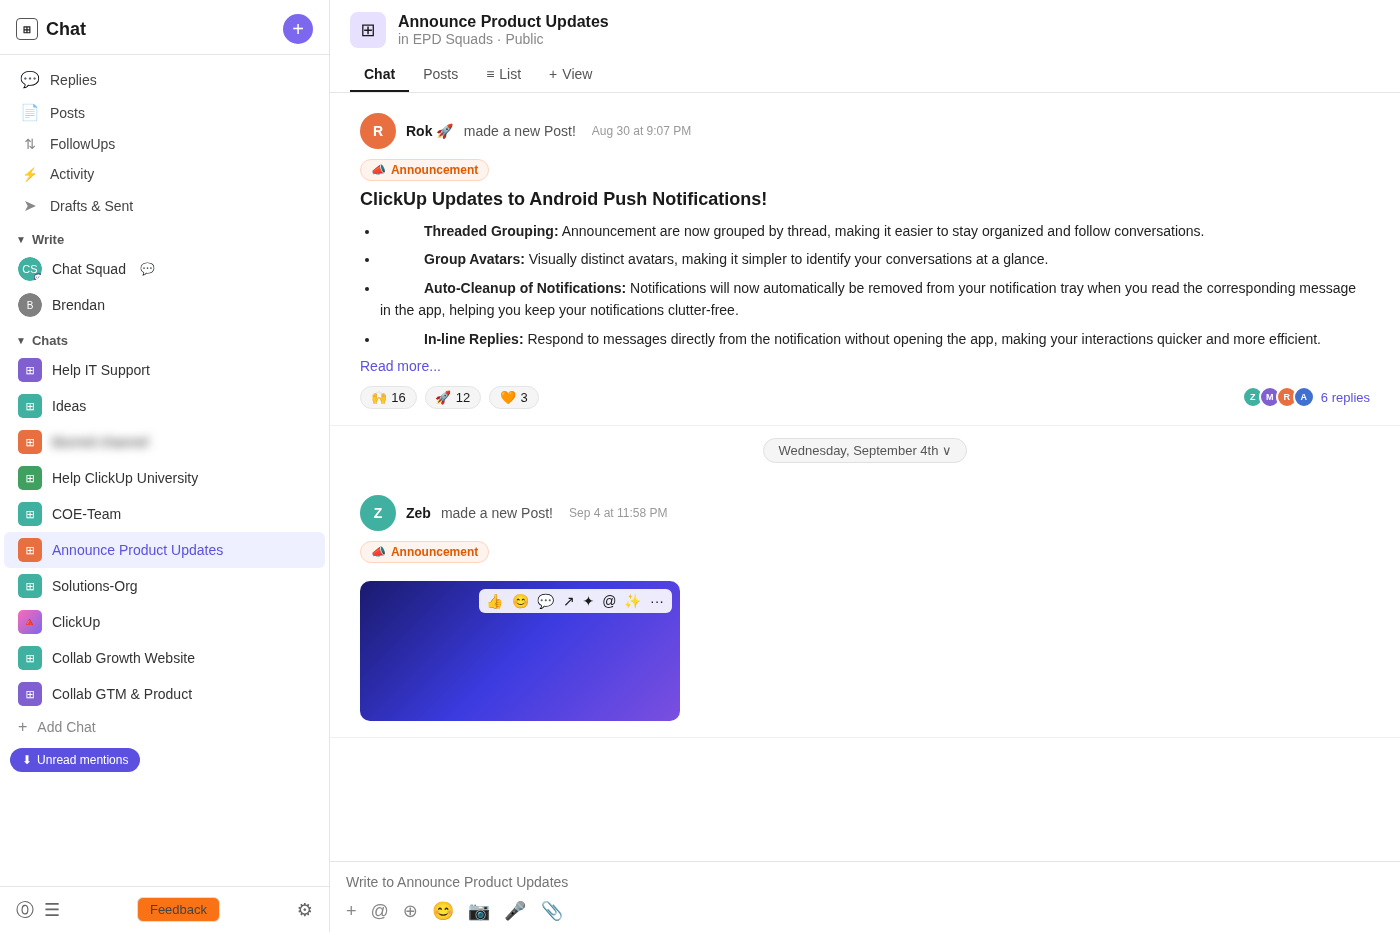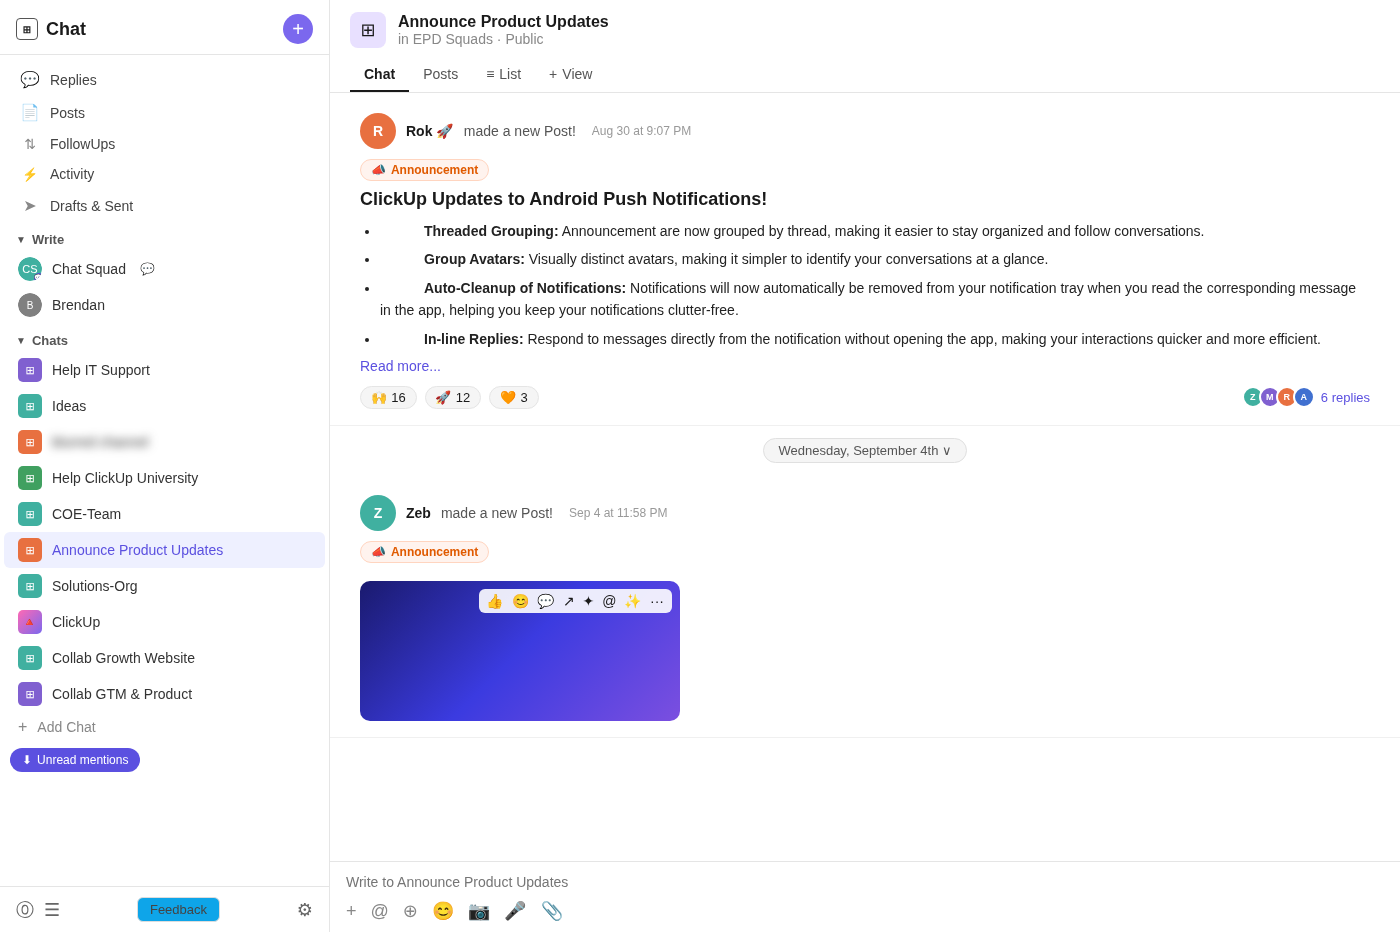--- a/index.html
+++ b/index.html
@@ -117,21 +117,21 @@
     .sidebar-bottom {
       border-top: 1px solid #e5e5e5;
       padding: 10px 16px;
       display: flex;
       align-items: center;
       justify-content: space-between;
     }
     .sidebar-bottom-left { display: flex; align-items: center; gap: 10px; }
     .bottom-icon { font-size: 18px; color: #666; cursor: pointer; }
     .feedback-btn {
-      background: #0ea5e9;
+      background: #f97316;
       border: 1px solid #ddd;
       border-radius: 6px;
       padding: 4px 12px;
       font-size: 13px;
       cursor: pointer;
       color: #444;
     }
     .gear-icon { font-size: 18px; color: #666; cursor: pointer; }
 
     .unread-mentions-btn {

